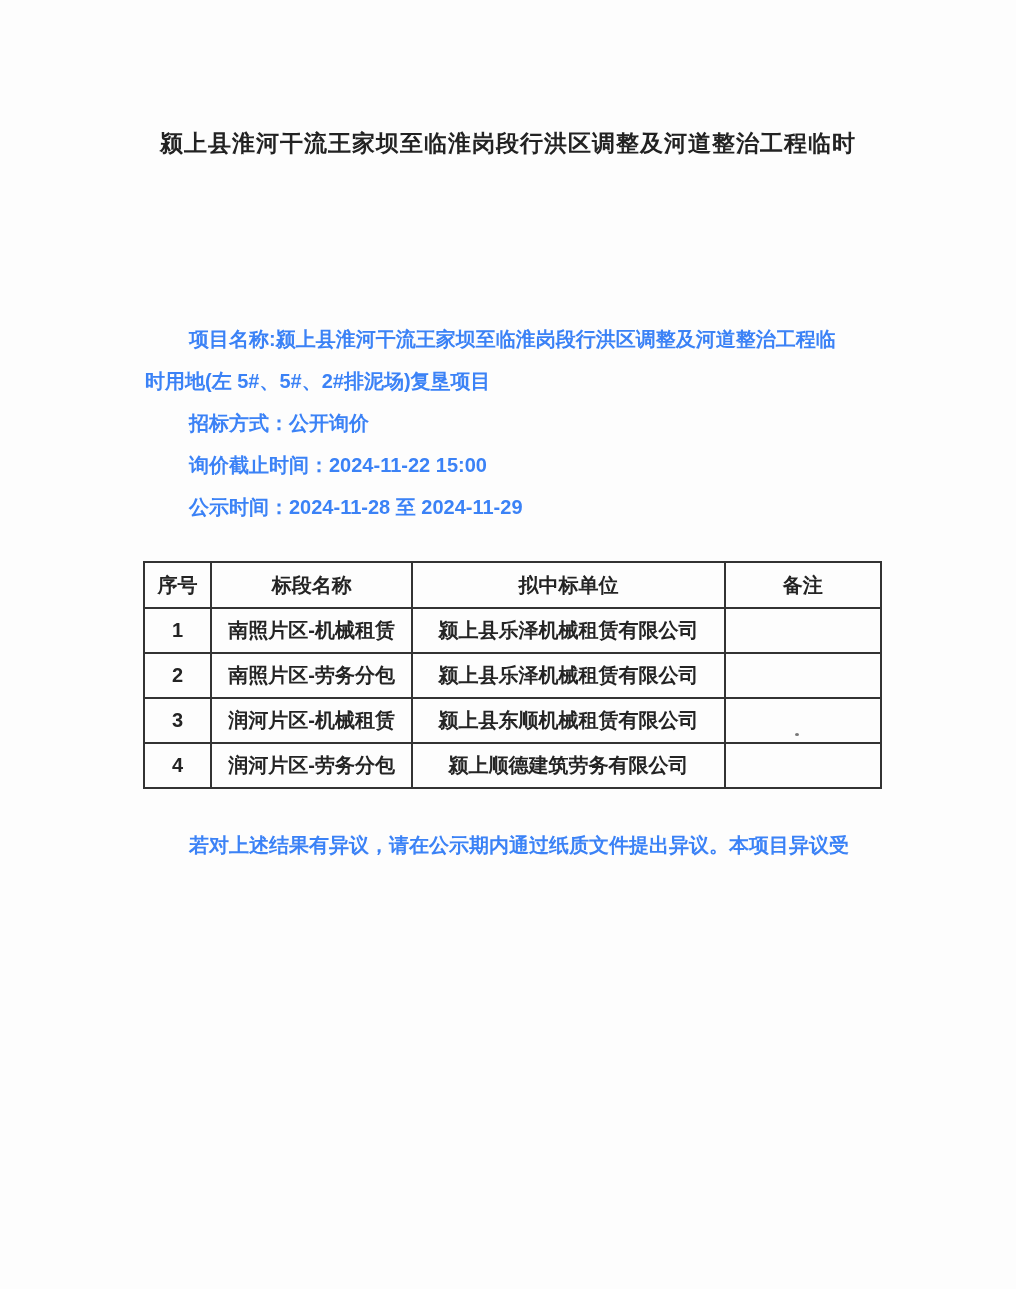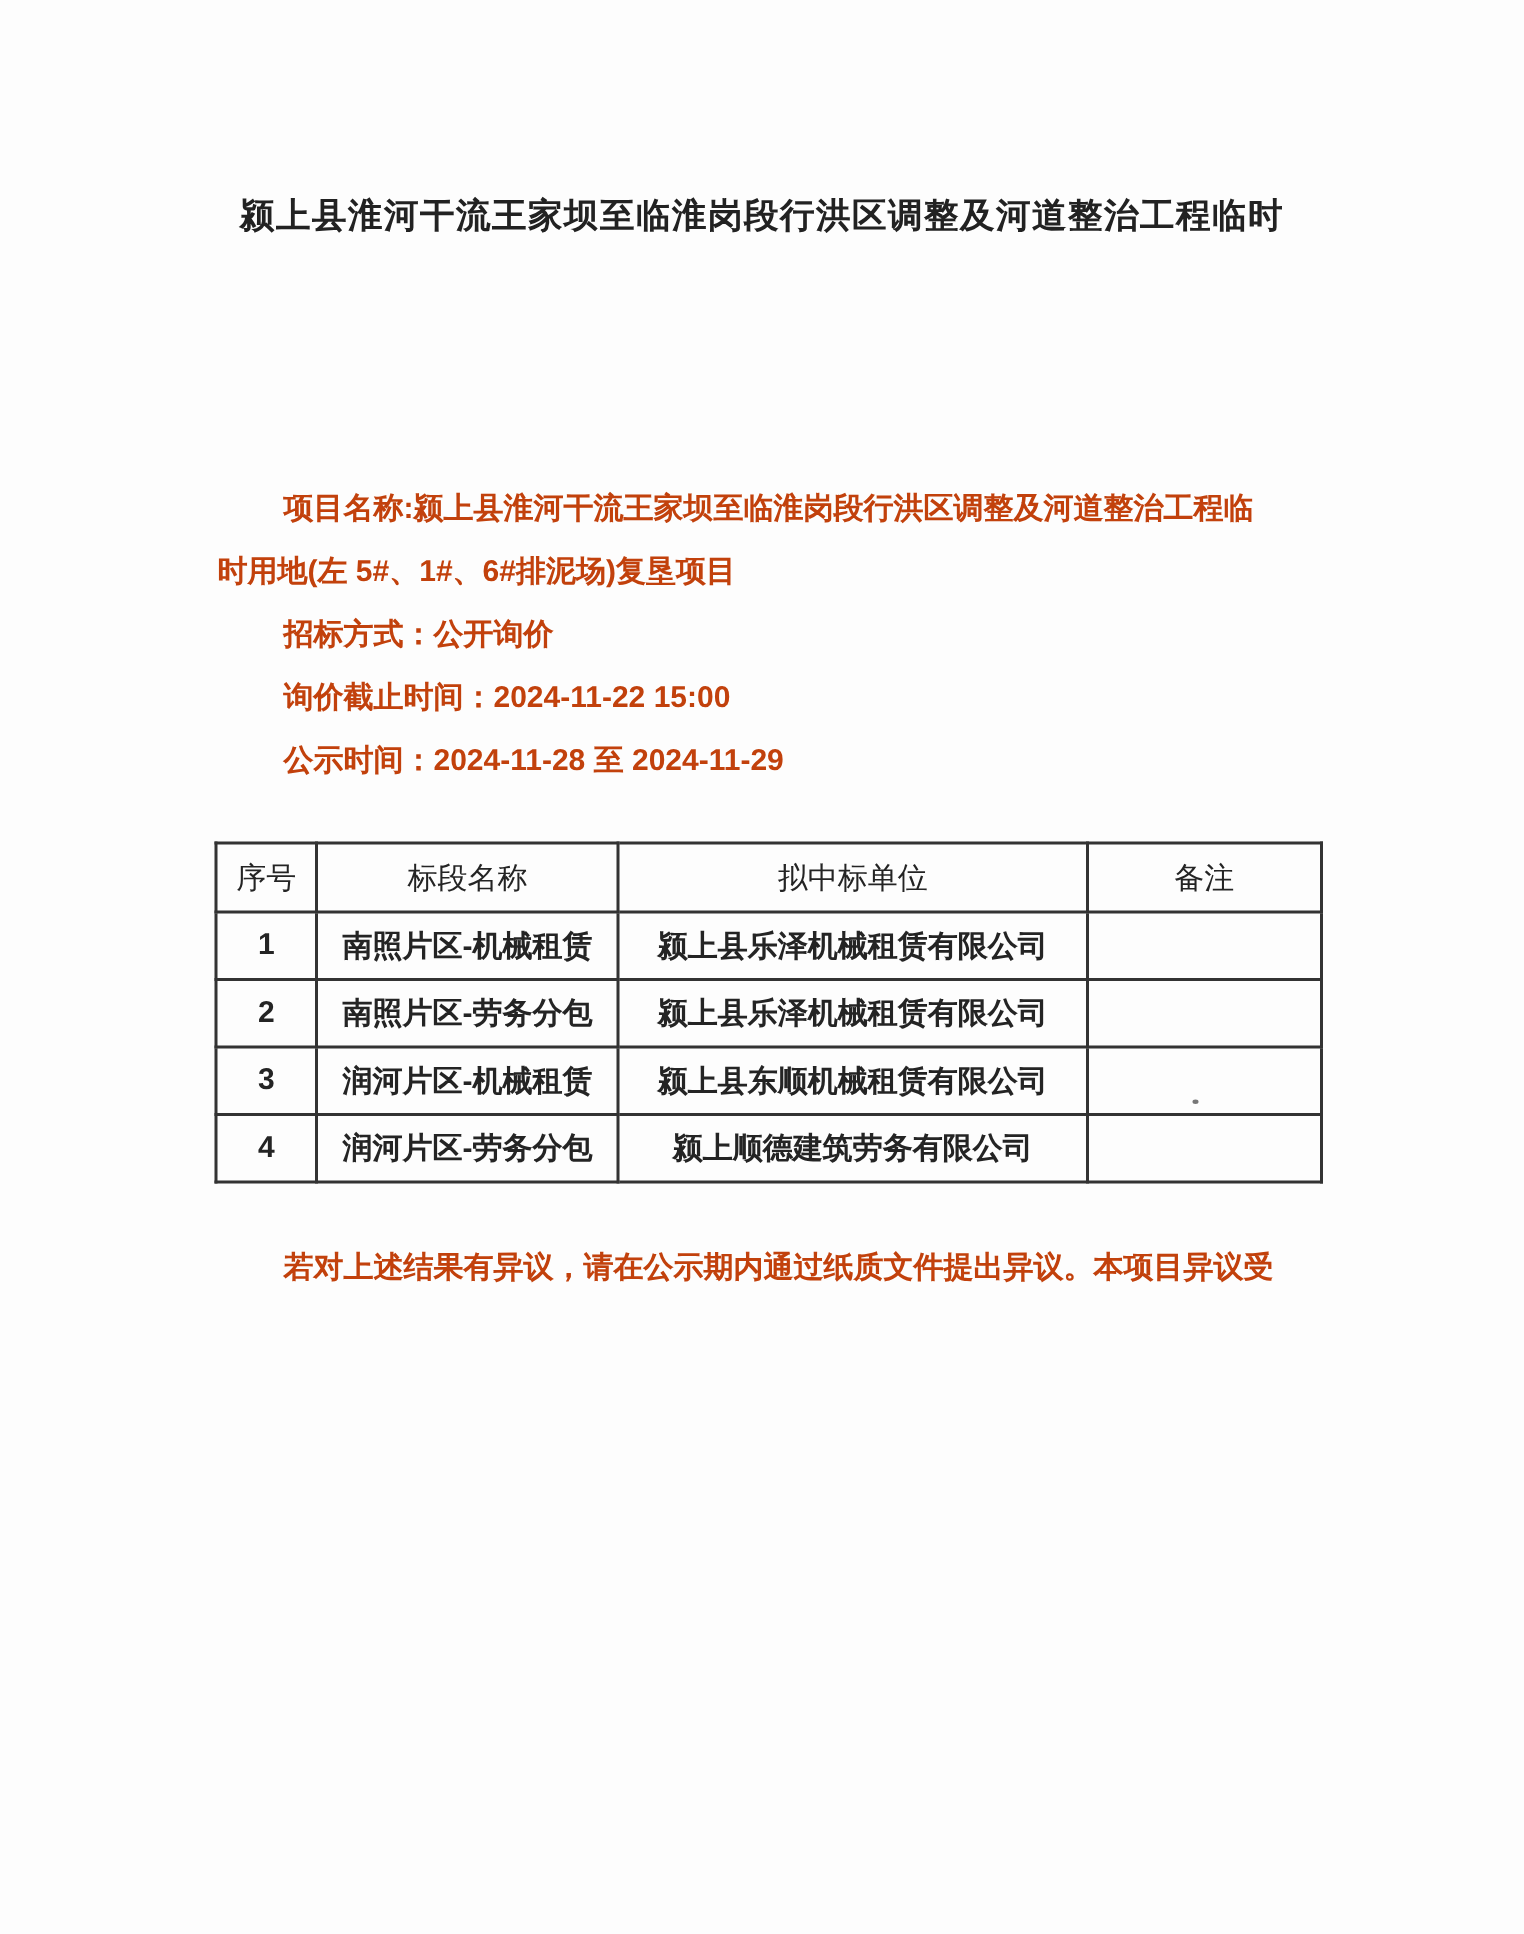--- a/index.html
+++ b/index.html
@@ -33,21 +33,21 @@
   }
   .doc-title .title-line { display: block; white-space: nowrap; text-align: center; }
 
   
   .body-block {
     position: absolute;
     left: 145px;
     width: 726px;
     font-size: 20px;
     font-weight: 600;
-    color: #c2410c;
+    color: #3b82f6;
   }
   .intro-block { top: 318px; line-height: 42px; }
   .line { margin: 0; white-space: nowrap; }
   .indent { text-indent: 2.2em; }
 
   
   .winner-table {
     position: absolute;
     top: 561px;
     left: 143px;
@@ -59,21 +59,21 @@
     color: #242424;
   }
   .winner-table th, .winner-table td {
     border: 2px solid #333;
     text-align: center;
     vertical-align: middle;
     padding: 0 2px;
     overflow: hidden;
     white-space: nowrap;
   }
-  .winner-table thead th { height: 44px; font-weight: 400; }
+  .winner-table thead th { height: 44px; font-weight: 700; }
   .winner-table tbody td { height: 43px; }
 
   
   .objection-block { top: 824px; line-height: 42px; }
 
   
   .attachment-note {
     position: absolute;
     top: 1118px;
     left: 145px;
@@ -101,21 +101,21 @@
 <body>
 
 <div class="page">
 
   <h1 class="doc-title">
     <span class="title-line">颍上县淮河干流王家坝至临淮岗段行洪区调整及河道整治工程临时</span>
   </h1>
 
   <div class="body-block intro-block">
     <p class="line indent">项目名称:颍上县淮河干流王家坝至临淮岗段行洪区调整及河道整治工程临</p>
-    <p class="line">时用地(左 5#、1#、6#排泥场)复垦项目</p>
+    <p class="line">时用地(左 5#、5#、2#排泥场)复垦项目</p>
     <p class="line indent">招标方式：公开询价</p>
     <p class="line indent">询价截止时间：2024-11-22 15:00</p>
     <p class="line indent">公示时间：2024-11-28 至 2024-11-29</p>
   </div>
 
   <table class="winner-table">
     <colgroup>
       <col style="width:9.1%">
       <col style="width:27.3%">
       <col style="width:42.4%">

